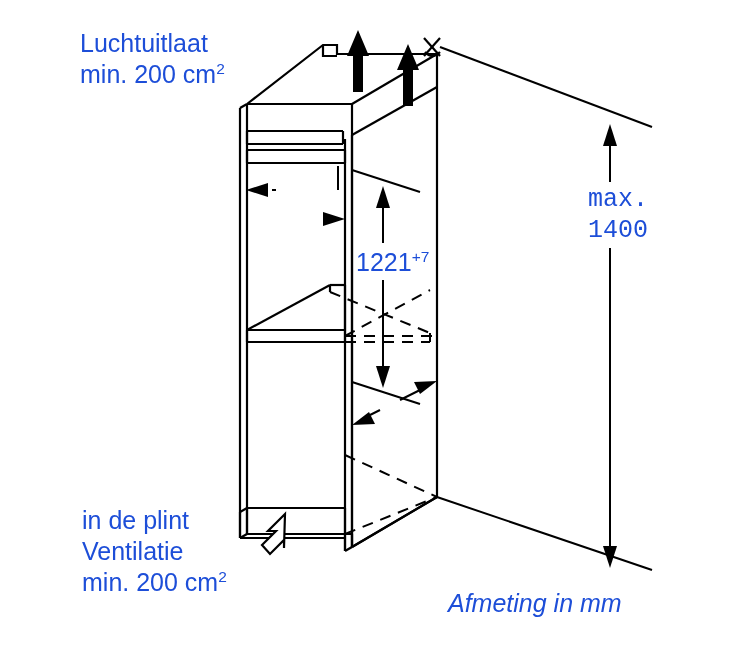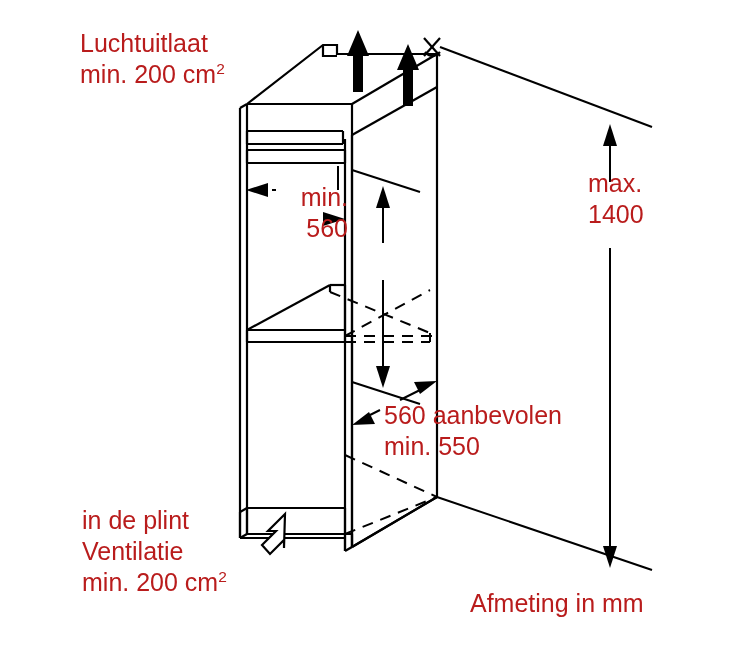--- a/index.html
+++ b/index.html
@@ -68,35 +68,35 @@
     top: 0; left: 0;
     width: 752px;
     height: 645px;
     pointer-events: none;
   }
   .txtbox {
     position: absolute;
     font-family: "Liberation Sans", sans-serif;
     font-size: 25px;
     line-height: 31px;
-    color: #b91c1c;
+    color: #1d4ed8;
     white-space: nowrap;
   }
   .txtbox sup {
     font-size: 0.62em;
     vertical-align: super;
     line-height: 0;
   }
   #label-luchtuitlaat { left: 80px;  top: 28px; }
   #label-min560      { left: 280px; top: 182px; text-align: right; width: 68px;}
   #label-1221        { left: 356px; top: 247px; }
   #label-560aanb     { left: 384px; top: 400px; }
-  #label-max2200     { left: 588px; top: 168px; }
+  #label-max2200     { left: 588px; top: 184px; font-family: Liberation Mono, monospace; }
   #label-ventilatie  { left: 82px;  top: 505px; }
-  #label-afmeting    { left: 470px; top: 588px; }
+  #label-afmeting    { left: 448px; top: 588px; font-style: italic; }
 </style>
 </head>
 <body>
 
 <div id="diagram-root">
 
   <svg class="drawing" viewBox="0 0 752 645">
 
     <g>
 
@@ -237,30 +237,25 @@
 
   </svg>
 
   <div class="txt-layer">
 
     <div class="txtbox" id="label-luchtuitlaat">
       <div>Luchtuitlaat</div>
       <div><span>min. 200 cm</span><sup>2</sup></div>
     </div>
 
-    <div class="txtbox" id="label-min560">
-      <div>min.</div>
-      <div>560</div>
-    </div>
-
-
-    <div class="txtbox" id="label-560aanb">
-      <div>560 aanbevolen</div>
-      <div>min. 550</div>
-    </div>
+
+    <div class="txtbox" id="label-1221">
+      <span>1221</span><sup>+7</sup>
+    </div>
+
 
     <div class="txtbox" id="label-max2200">
       <div>max.</div>
       <div>1400</div>
     </div>
 
     <div class="txtbox" id="label-ventilatie">
       <div>in de plint</div>
       <div>Ventilatie</div>
       <div><span>min. 200 cm</span><sup>2</sup></div>

